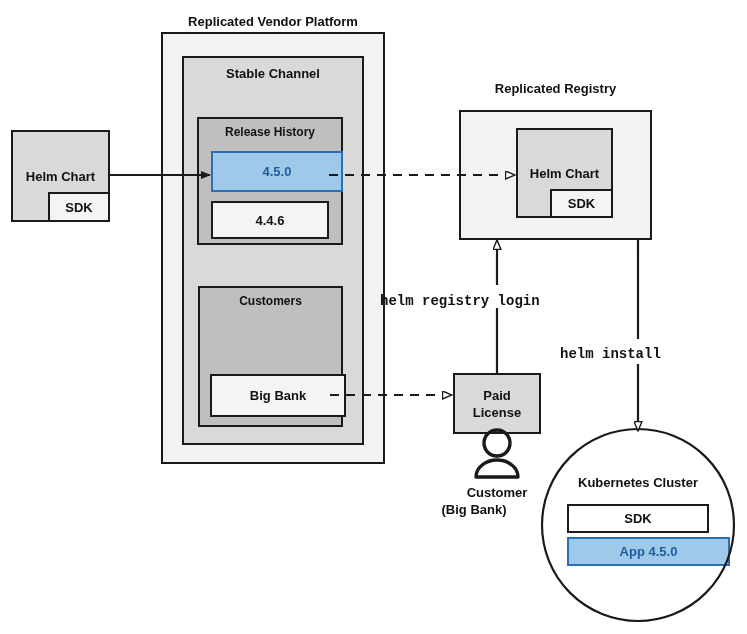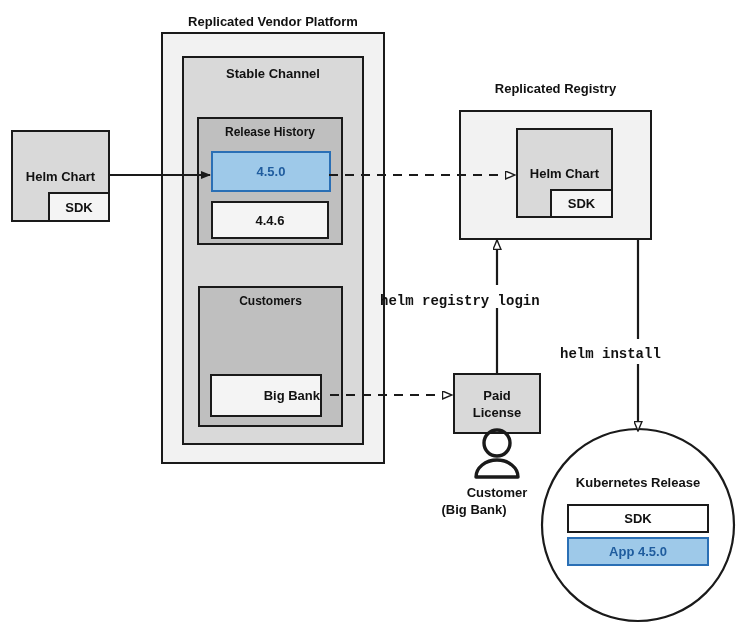--- a/index.html
+++ b/index.html
@@ -75,61 +75,61 @@
   <div class="box top-text" style="left:161px; top:32px; width:224px; height:432px; background:#f2f2f2;"></div>
 
   <div class="box top-text" style="left:182px; top:56px; width:182px; height:389px; background:#d9d9d9; font-size:13px; padding-top:8px;">
     <span>Stable Channel</span>
   </div>
 
   <div class="box top-text" style="left:197px; top:117px; width:146px; height:128px; background:#bfbfbf; font-size:12px; padding-top:6px;">
     <span>Release History</span>
   </div>
 
-  <div class="box center-text" style="left:211px; top:151px; width:120px; height:41px; background:#9ec9e9; border-color:#2a6fb5; color:#1f5c9e; font-size:13px;">
+  <div class="box center-text" style="left:211px; top:151px; width:132px; height:41px; background:#9ec9e9; border-color:#2a6fb5; color:#1f5c9e; font-size:13px;">
     <span>4.5.0</span>
   </div>
 
   <div class="box center-text" style="left:211px; top:201px; width:118px; height:38px; background:#f4f4f4; font-size:13px;">
     <span>4.4.6</span>
   </div>
 
   <div class="box top-text" style="left:198px; top:286px; width:145px; height:141px; background:#bfbfbf; font-size:12px; padding-top:6px;">
     <span>Customers</span>
   </div>
 
 
-  <div class="box center-text" style="left:210px; top:374px; width:112px; height:43px; background:#f4f4f4; font-size:13px;justify-content:flex-end;">
+  <div class="box center-text" style="left:210px; top:374px; width:136px; height:43px; background:#f4f4f4; font-size:13px;">
     <span>Big Bank</span>
   </div>
 
   <div class="box top-text" style="left:459px; top:110px; width:193px; height:130px; background:#f2f2f2;"></div>
 
   <div class="box center-text" style="left:516px; top:128px; width:97px; height:90px; background:#d9d9d9; font-size:13px;">
     <span>Helm Chart</span>
   </div>
   <div class="box center-text" style="left:550px; top:189px; width:63px; height:29px; background:#f4f4f4; font-size:13px;">
     <span>SDK</span>
   </div>
 
   <div class="box center-text" style="left:453px; top:373px; width:88px; height:61px; background:#d9d9d9; font-size:13px; line-height:17px;">
     <span style="white-space:pre-line;">Paid
 License</span>
   </div>
 
   <div class="lbl" style="left:437px; top:485px; width:120px; font-size:13px;">Customer</div>
   <div class="lbl" style="left:414px; top:502px; width:120px; font-size:13px;text-align:center;">(Big Bank)</div>
 
-  <div class="lbl" style="left:558px; top:475px; width:160px; font-size:13px;">Kubernetes Release</div>
+  <div class="lbl" style="left:558px; top:475px; width:160px; font-size:13px;">Kubernetes Cluster</div>
 
   <div class="box center-text" style="left:567px; top:504px; width:142px; height:29px; background:#ffffff; font-size:13px;">
     <span>SDK</span>
   </div>
 
-  <div class="box center-text" style="left:567px; top:537px; width:142px; height:29px; background:#9ec9e9; border-color:#2a6fb5; color:#1f5c9e; font-size:13px;text-align:right;">
+  <div class="box center-text" style="left:567px; top:537px; width:163px; height:29px; background:#9ec9e9; border-color:#2a6fb5; color:#1f5c9e; font-size:13px;text-align:right;">
     <span>App 4.5.0</span>
   </div>
 
   <div class="mono" style="left:380px; top:293px; width:235px; font-size:14px;">helm registry login</div>
 
   <div class="mono" style="left:560px; top:346px; width:157px; font-size:14px;">helm install</div>
 
   <svg class="overlay" viewBox="0 0 747 634" xmlns="http://www.w3.org/2000/svg">
     <defs>
       <marker id="solid-arrow" markerWidth="10" markerHeight="8" refX="9" refY="4" orient="auto" markerUnits="userSpaceOnUse">

